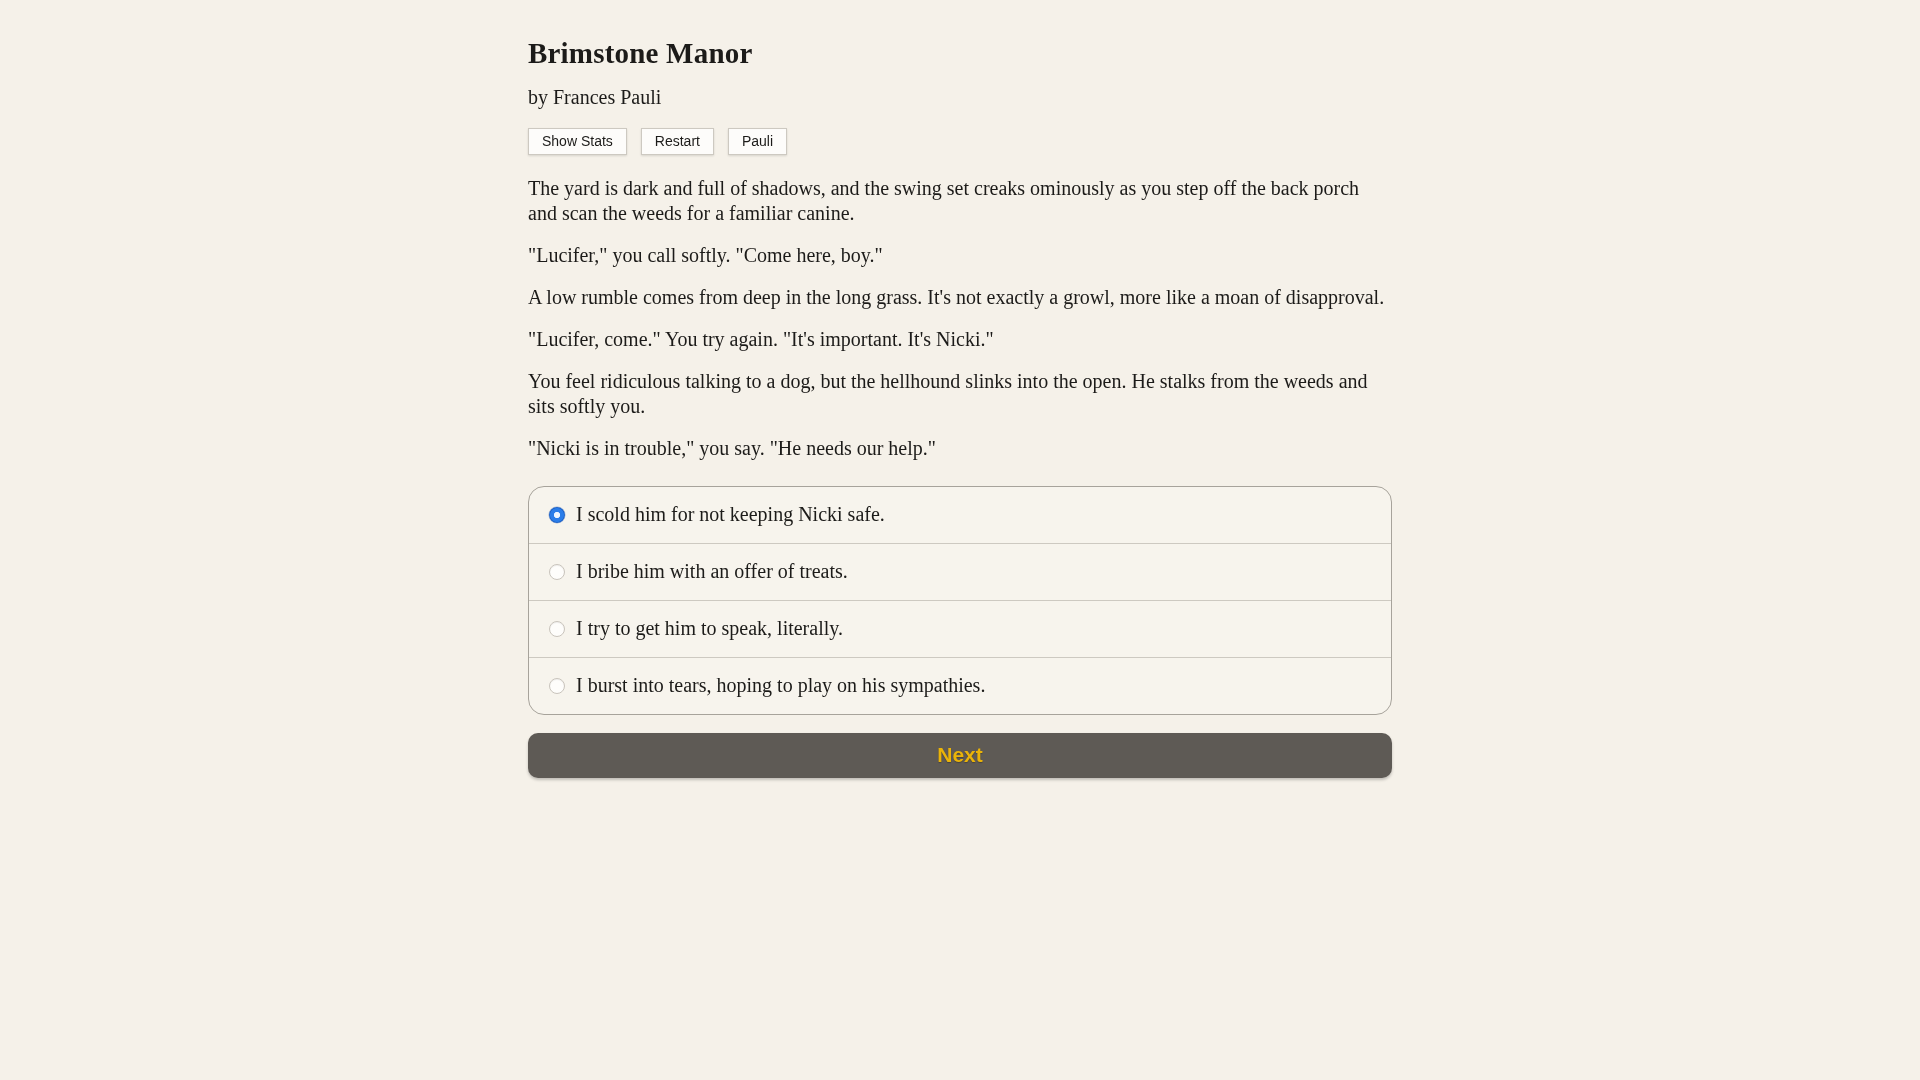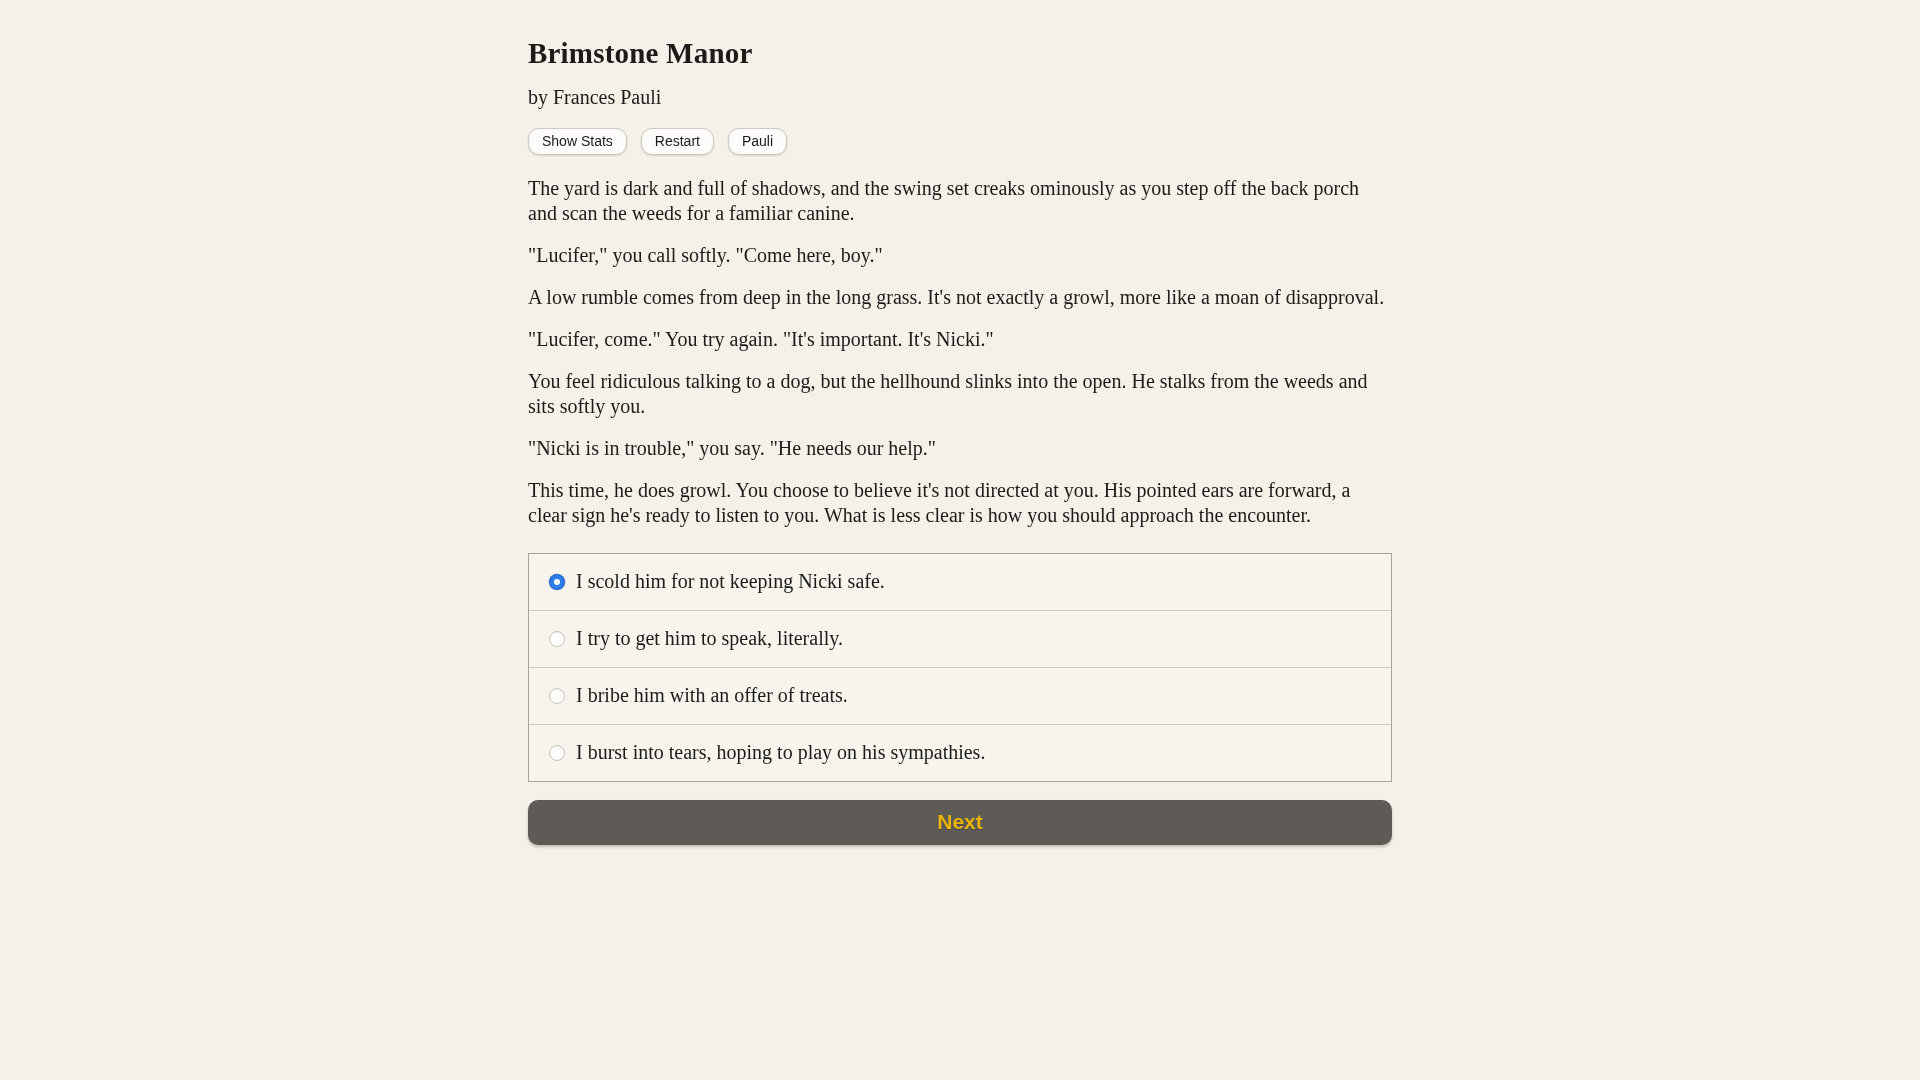--- a/index.html
+++ b/index.html
@@ -31,38 +31,38 @@
     margin-top: 19px;
     display: flex;
     gap: 14px;
   }
   .toolbar button {
     font-family: "Liberation Sans", sans-serif;
     font-size: 14px;
     color: #1c1b19;
     background: #fdfcfa;
     border: 1px solid #cdc9c1;
-    border-radius: 11px;
+    border-radius: 0;
     padding: 4px 13px;
     box-shadow: 0 1px 2px rgba(0,0,0,0.12);
     cursor: pointer;
     line-height: 17px;
   }
   .story {
     margin-top: 21px;
   }
   .story p {
     font-size: 20px;
     line-height: 25px;
     margin: 17px 0;
   }
   .choices {
     margin-top: 25px;
     border: 1px solid #a7a39b;
-    border-radius: 0;
+    border-radius: 16px;
     background: #f7f4ed;
     overflow: hidden;
   }
   .option-row {
     display: flex;
     align-items: center;
     gap: 11px;
     height: 56px;
     padding-left: 20px;
     cursor: pointer;
@@ -121,35 +121,34 @@
     <button>Pauli</button>
   </div>
 
   <div class="story">
     <p>The yard is dark and full of shadows, and the swing set creaks ominously as you step off the back porch and scan the weeds for a familiar canine.</p>
     <p>"Lucifer," you call softly. "Come here, boy."</p>
     <p>A low rumble comes from deep in the long grass. It's not exactly a growl, more like a moan of disapproval.</p>
     <p>"Lucifer, come." You try again. "It's important. It's Nicki."</p>
     <p>You feel ridiculous talking to a dog, but the hellhound slinks into the open. He stalks from the weeds and sits softly you.</p>
     <p>"Nicki is in trouble," you say. "He needs our help."</p>
-    <p>This time, he does growl. You choose to believe it's not directed at you. His pointed ears are forward, a clear sign he's ready to listen to you. What is less clear is how you should approach the encounter.</p>
   </div>
 
   <div class="choices">
     <div class="option-row">
       <span class="radio selected"></span>
       <span class="option-label">I scold him for not keeping Nicki safe.</span>
     </div>
     <div class="option-row">
       <span class="radio"></span>
-      <span class="option-label">I try to get him to speak, literally.</span>
+      <span class="option-label">I bribe him with an offer of treats.</span>
     </div>
     <div class="option-row">
       <span class="radio"></span>
-      <span class="option-label">I bribe him with an offer of treats.</span>
+      <span class="option-label">I try to get him to speak, literally.</span>
     </div>
     <div class="option-row">
       <span class="radio"></span>
       <span class="option-label">I burst into tears, hoping to play on his sympathies.</span>
     </div>
   </div>
 
   <button class="next-button">Next</button>
 
 </div>

